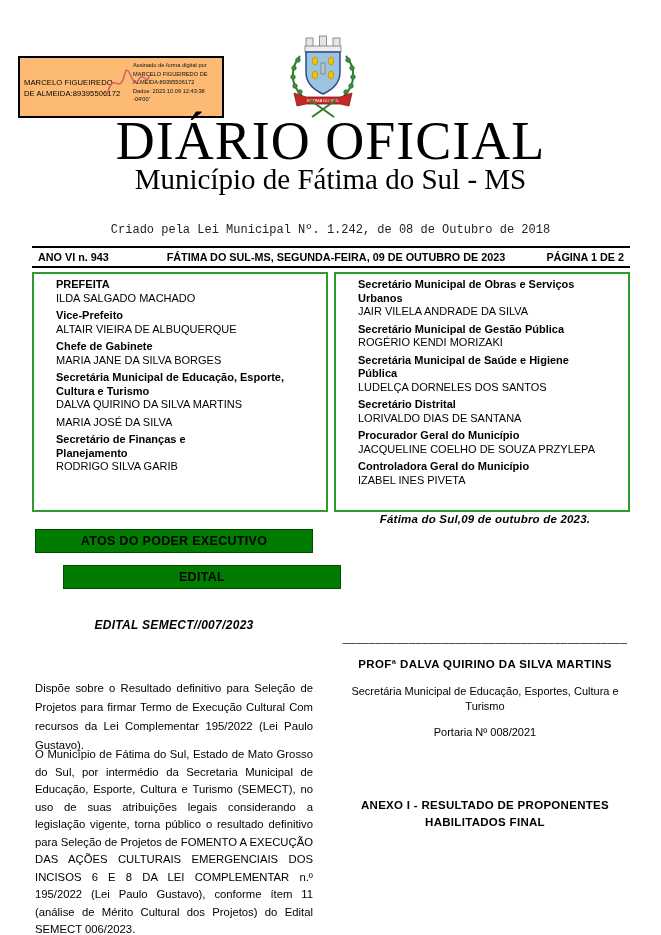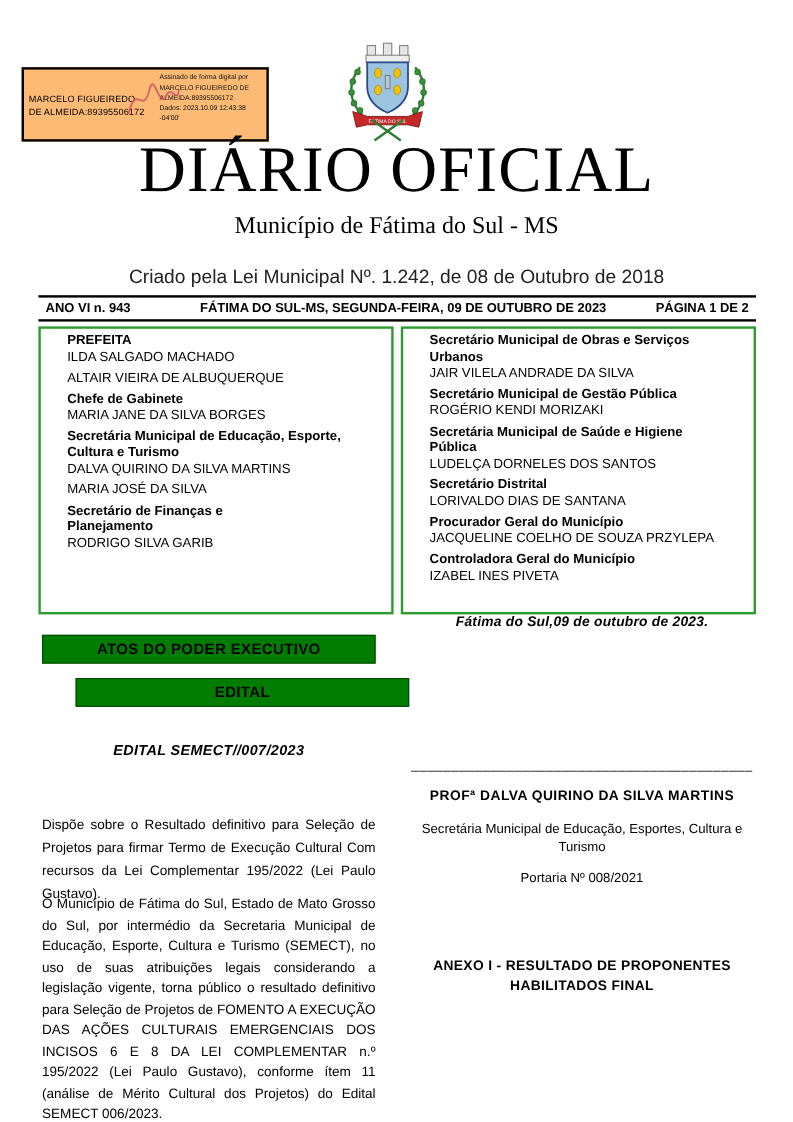--- a/index.html
+++ b/index.html
@@ -24,26 +24,26 @@
 
   
   .crest{position:absolute;left:276px;top:34px;width:94px;height:84px;}
 
   
   .mast-title{
     position:absolute;top:110px;left:0;width:100%;text-align:center;
     font-family:"Liberation Serif",serif;font-size:54px;letter-spacing:1px;
   }
   .mast-subtitle{
-    position:absolute;top:177px;left:0;width:100%;text-align:center;
-    font-family:"Liberation Serif",serif;font-size:20px;
+    position:absolute;top:163px;left:0;width:100%;text-align:center;
+    font-family:"Liberation Serif",serif;font-size:29px;
   }
   .mast-law{
     position:absolute;top:223px;left:0;width:100%;text-align:center;
-    font-size:16px;color:#222;
+    font-size:12px;color:#222;font-family:Liberation Mono, monospace;
   }
 
   
   .date-bar{
     position:absolute;top:246px;left:32px;width:598px;height:22px;box-sizing:border-box;
     border-top:2px solid #000;border-bottom:2px solid #000;
     display:flex;justify-content:space-between;align-items:center;
     font-weight:bold;font-size:10.8px;padding:0 6px;
   }
   .date-bar .c{text-align:center;flex:1;}
@@ -162,20 +162,21 @@
     <span class="r">PÁGINA 1 DE 2</span>
   </div>
 
   <div class="officials">
     <div class="off-col">
       <div class="entry">
         <div class="o-title">PREFEITA</div>
         <div class="o-name">ILDA SALGADO MACHADO</div>
       </div>
       <div class="entry">
+        <div class="o-title">Vice-Prefeito</div>
         <div class="o-name">ALTAIR VIEIRA DE ALBUQUERQUE</div>
       </div>
       <div class="entry">
         <div class="o-title">Chefe de Gabinete</div>
         <div class="o-name">MARIA JANE DA SILVA BORGES</div>
       </div>
       <div class="entry">
         <div class="o-title">Secretária Municipal de Educação, Esporte,
 Cultura e Turismo</div>
         <div class="o-name">DALVA QUIRINO DA SILVA MARTINS</div>

